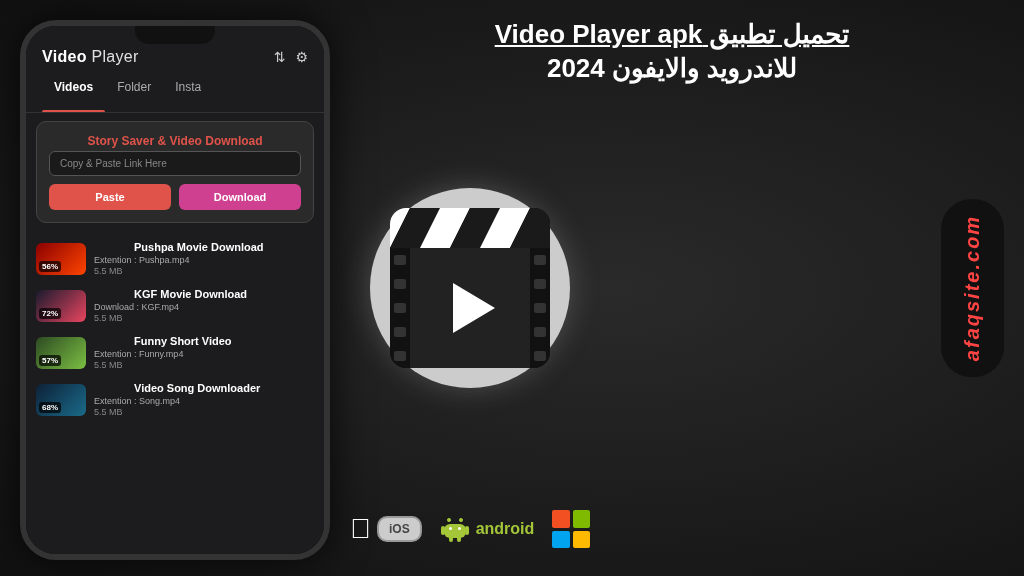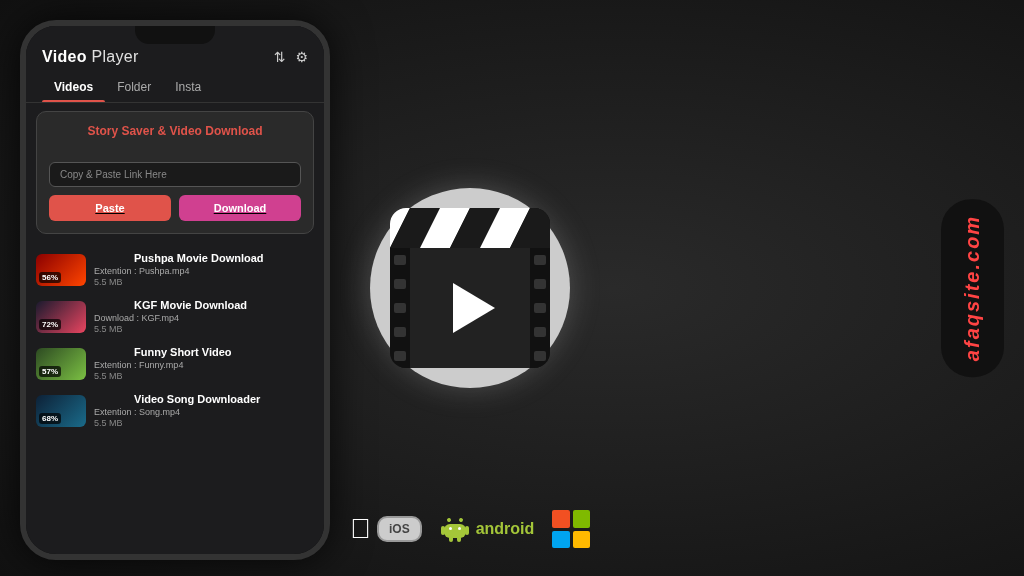--- a/index.html
+++ b/index.html
@@ -106,21 +106,21 @@
 
     
     .app-tabs {
       display: flex;
       padding: 0 16px;
       border-bottom: 1px solid #333;
       background: #1c1c1e;
     }
 
     .tab-item {
-      padding: 6px 12px 8px;
+      padding: 6px 12px 18px;
       font-size: 12px;
       color: #aaa;
       cursor: pointer;
       position: relative;
     }
 
     .tab-item.active {
       color: #fff;
       font-weight: 600;
     }
@@ -143,38 +143,37 @@
       border-radius: 10px;
       padding: 12px;
       border: 1px solid #444;
     }
 
     .story-title {
       font-size: 12px;
       font-weight: 700;
       color: #e0534a;
       text-align: center;
-      margin-bottom: 24px;
+      margin-bottom: 3px;
     }
 
     .story-input {
       background: #1a1a1a;
       border: 1px solid #555;
       border-radius: 6px;
       padding: 6px 10px;
       font-size: 10px;
       color: #888;
       width: 100%;
       margin-bottom: 8px;
     }
 
     .story-buttons {
       display: flex;
       gap: 8px;
-      text-decoration: underline;
     }
 
     .btn-paste {
       flex: 1;
       background: #e0534a;
       color: #fff;
       border: none;
       border-radius: 6px;
       padding: 7px;
       font-size: 11px;
@@ -544,20 +543,24 @@
             <div class="download-name">Video Song Downloader</div>
             <div class="download-ext">Extention : Song.mp4</div>
             <div class="download-size">5.5 MB</div>
           </div>
         </div>
 
       </div>
     </div>
   </div>
 
+  <div class="arabic-title">
+    <div class="arabic-line1">تحميل تطبيق Video Player apk</div>
+    <div class="arabic-line2">للاندرويد والايفون 2024</div>
+  </div>
 
   <div class="clapper-icon">
     <div class="clapper-circle">
       <div class="clapper-inner">
 
         <div class="clapper-top">
           <svg width="160" height="40" viewBox="0 0 160 40">
             <rect width="160" height="40" fill="#1a1a1a"></rect>
 
             <polygon points="0,0 20,0 0,40" fill="white"></polygon>

